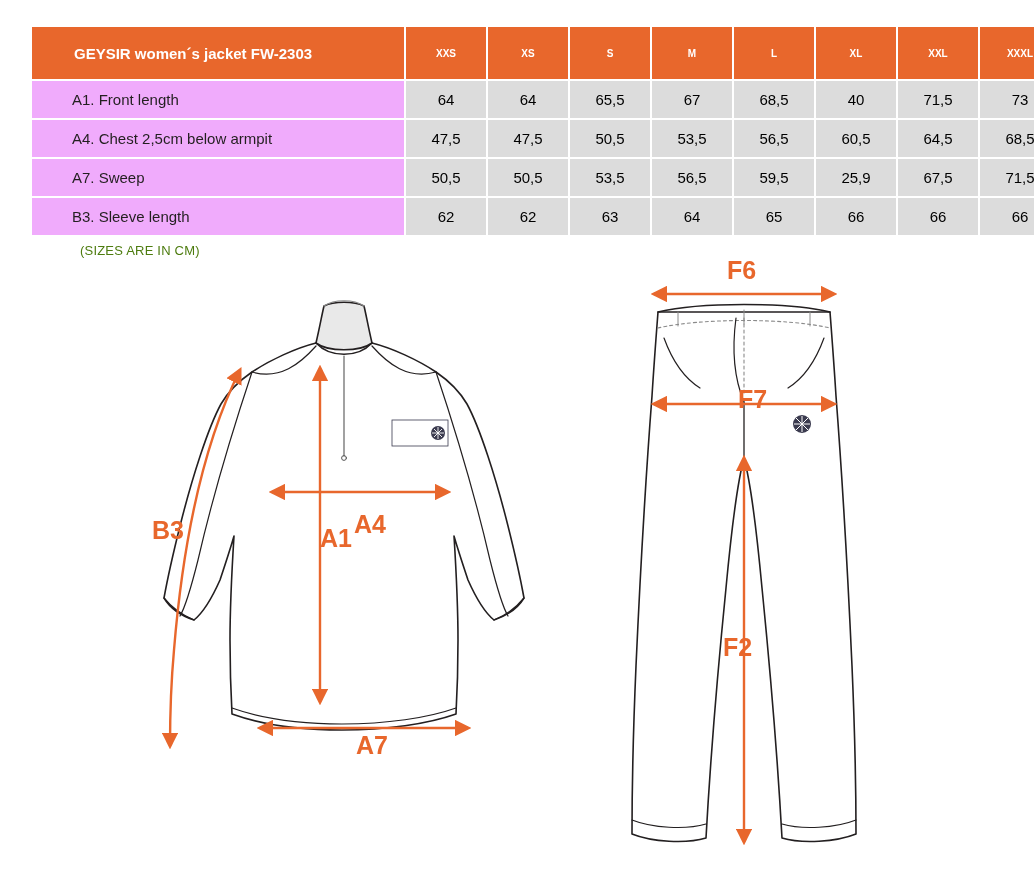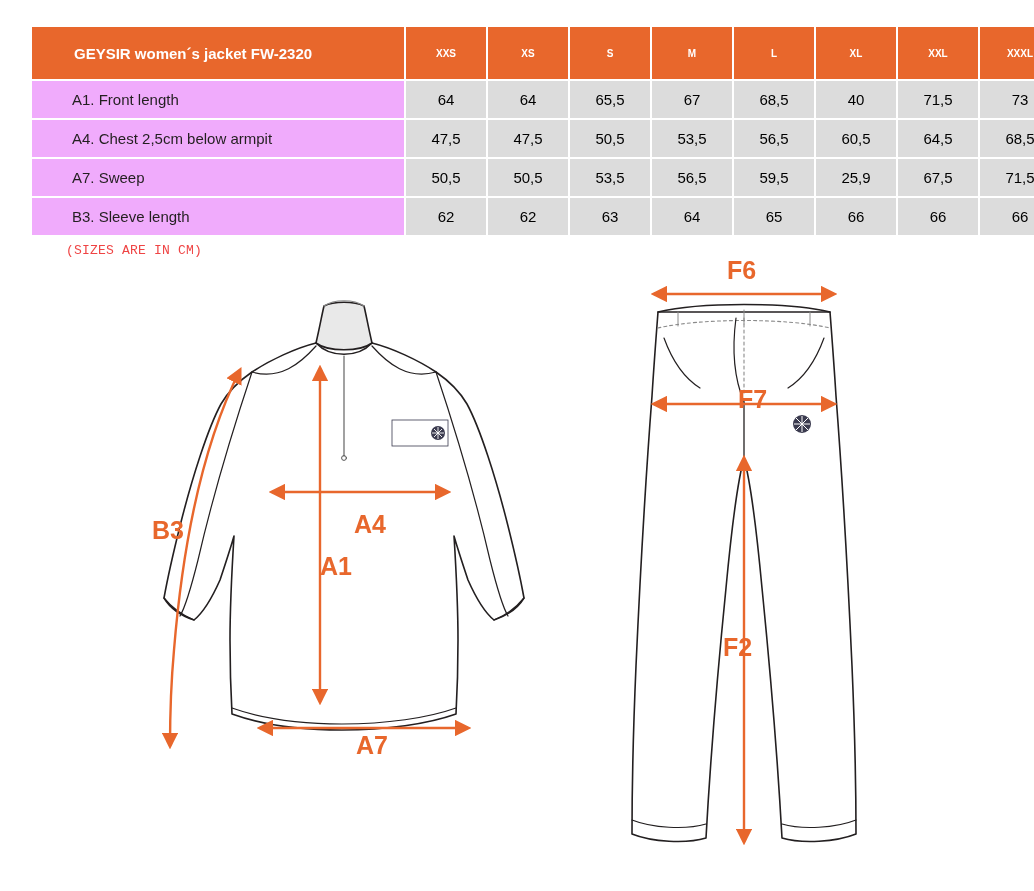--- a/index.html
+++ b/index.html
@@ -61,26 +61,25 @@
   .size-table tbody td.val {
     background: #dcdcdc;
     color: #000000;
     font-size: 15px;
   }
   .col-label { width: 330px; }
   .col-size { width: 80px; }
 
   .note {
     position: absolute;
-    left: 66px;
+    left: 80px;
     top: 243px;
     font-size: 13px;
-    color: #ef4444;
+    color: #4d7c0f;
     letter-spacing: 0.2px;
-    font-family: Liberation Mono, monospace;
   }
 
   
   .illustrations {
     position: absolute;
     left: 0;
     top: 268px;
     width: 1034px;
     height: 620px;
   }
@@ -99,21 +98,21 @@
   }
 </style>
 </head>
 <body>
 
 <div class="page">
 
   <table class="size-table">
     <thead>
       <tr>
-        <th class="title-cell col-label">GEYSIR women´s jacket FW-2320</th>
+        <th class="title-cell col-label">GEYSIR women´s jacket FW-2303</th>
         <th class="col-size">XXS</th>
         <th class="col-size">XS</th>
         <th class="col-size">S</th>
         <th class="col-size">M</th>
         <th class="col-size">L</th>
         <th class="col-size">XL</th>
         <th class="col-size">XXL</th>
         <th class="col-size">XXXL</th>
       </tr>
     </thead>
@@ -234,21 +233,21 @@
 
           <line x1="200" y1="100" x2="200" y2="434"></line>
 
           <line x1="140" y1="460" x2="348" y2="460"></line>
 
           <path d="M120 102 C86 170,64 260,54 382 C52 404,50 430,50 478"></path>
         </g>
       </svg>
 
       <div class="meas-label" style="left:234px; top:242px;">A4</div>
-      <div class="meas-label" style="left:200px; top:284px;">A1</div>
+      <div class="meas-label" style="left:200px; top:256px;">A1</div>
       <div class="meas-label" style="left:236px; top:463px;">A7</div>
       <div class="meas-label" style="left:32px; top:248px;">B3</div>
     </div>
 
     <div class="fig fig-pants">
       <svg width="340" height="600" viewBox="0 0 340 600">
         <g fill="none" stroke="#231f20" stroke-width="1.6" stroke-linejoin="round" stroke-linecap="round">
 
           <path d="M58 44 C56 70,54 96,52 128
                    C46 206,40 310,36 398

